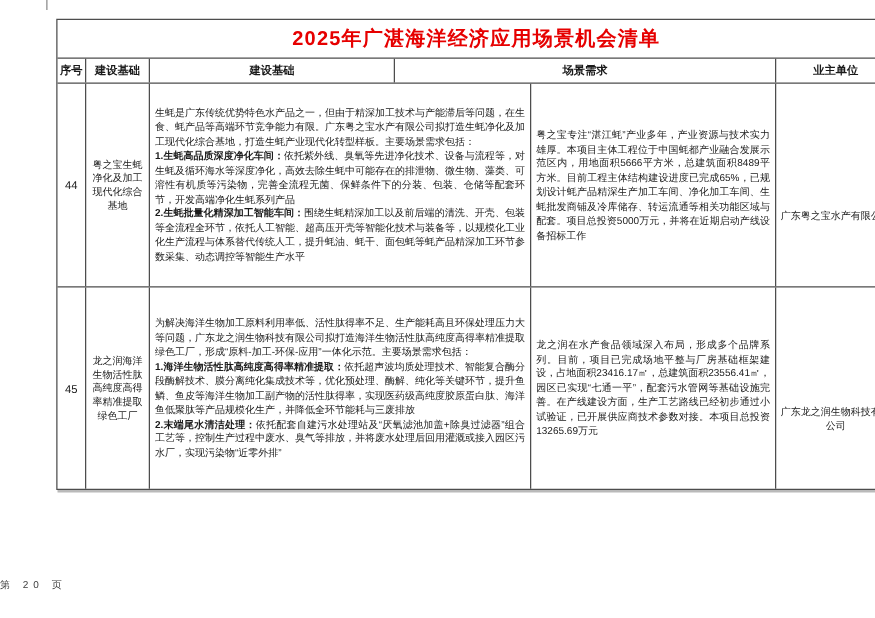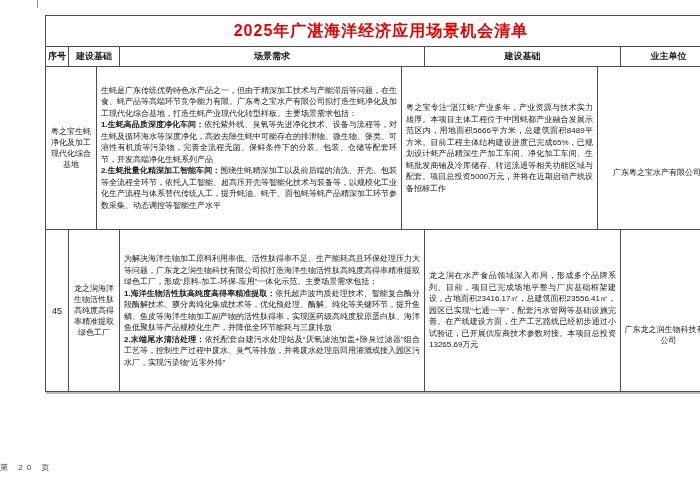--- a/index.html
+++ b/index.html
@@ -57,32 +57,35 @@
       <span class="title-text">2025年广湛海洋经济应用场景机会清单</span>
     </div>
 
     <div class="header-row">
       <div class="cell c-no">
           <span>序号</span>
         </div>
       <div class="cell c-name">
           <span>建设基础</span>
         </div>
+      <div class="cell c-basis" style="justify-content:center;">
+          <span>建设基础</span>
+        </div>
       <div class="cell c-demand" style="justify-content:center;">
           <span>场景需求</span>
-        </div>
-      <div class="cell c-basis" style="justify-content:center;">
-          <span>建设基础</span>
         </div>
       <div class="cell c-owner">
           <span>业主单位</span>
         </div>
     </div>
 
     <div class="row row-a">
+      <div class="cell c-no">
+          <span class="no-text">44</span>
+        </div>
       <div class="cell c-name">
           <div class="name-text">粤之宝生蚝净化及加工现代化综合基地</div>
         </div>
       <div class="cell c-demand">
         <div class="text-block">
           <div>生蚝是广东传统优势特色水产品之一，但由于精深加工技术与产能滞后等问题，在生食、蚝产品等高端环节竞争能力有限。广东粤之宝水产有限公司拟打造生蚝净化及加工现代化综合基地，打造生蚝产业现代化转型样板。主要场景需求包括：</div>
           <div><span class="bold">1.生蚝高品质深度净化车间：</span><span>依托紫外线、臭氧等先进净化技术、设备与流程等，对生蚝及循环海水等深度净化，高效去除生蚝中可能存在的排泄物、微生物、藻类、可溶性有机质等污染物，完善全流程无菌、保鲜条件下的分装、包装、仓储等配套环节，开发高端净化生蚝系列产品</span></div>
           <div><span class="bold">2.生蚝批量化精深加工智能车间：</span><span>围绕生蚝精深加工以及前后端的清洗、开壳、包装等全流程全环节，依托人工智能、超高压开壳等智能化技术与装备等，以规模化工业化生产流程与体系替代传统人工，提升蚝油、蚝干、面包蚝等蚝产品精深加工环节参数采集、动态调控等智能生产水平</span></div>
         </div>
       </div>

